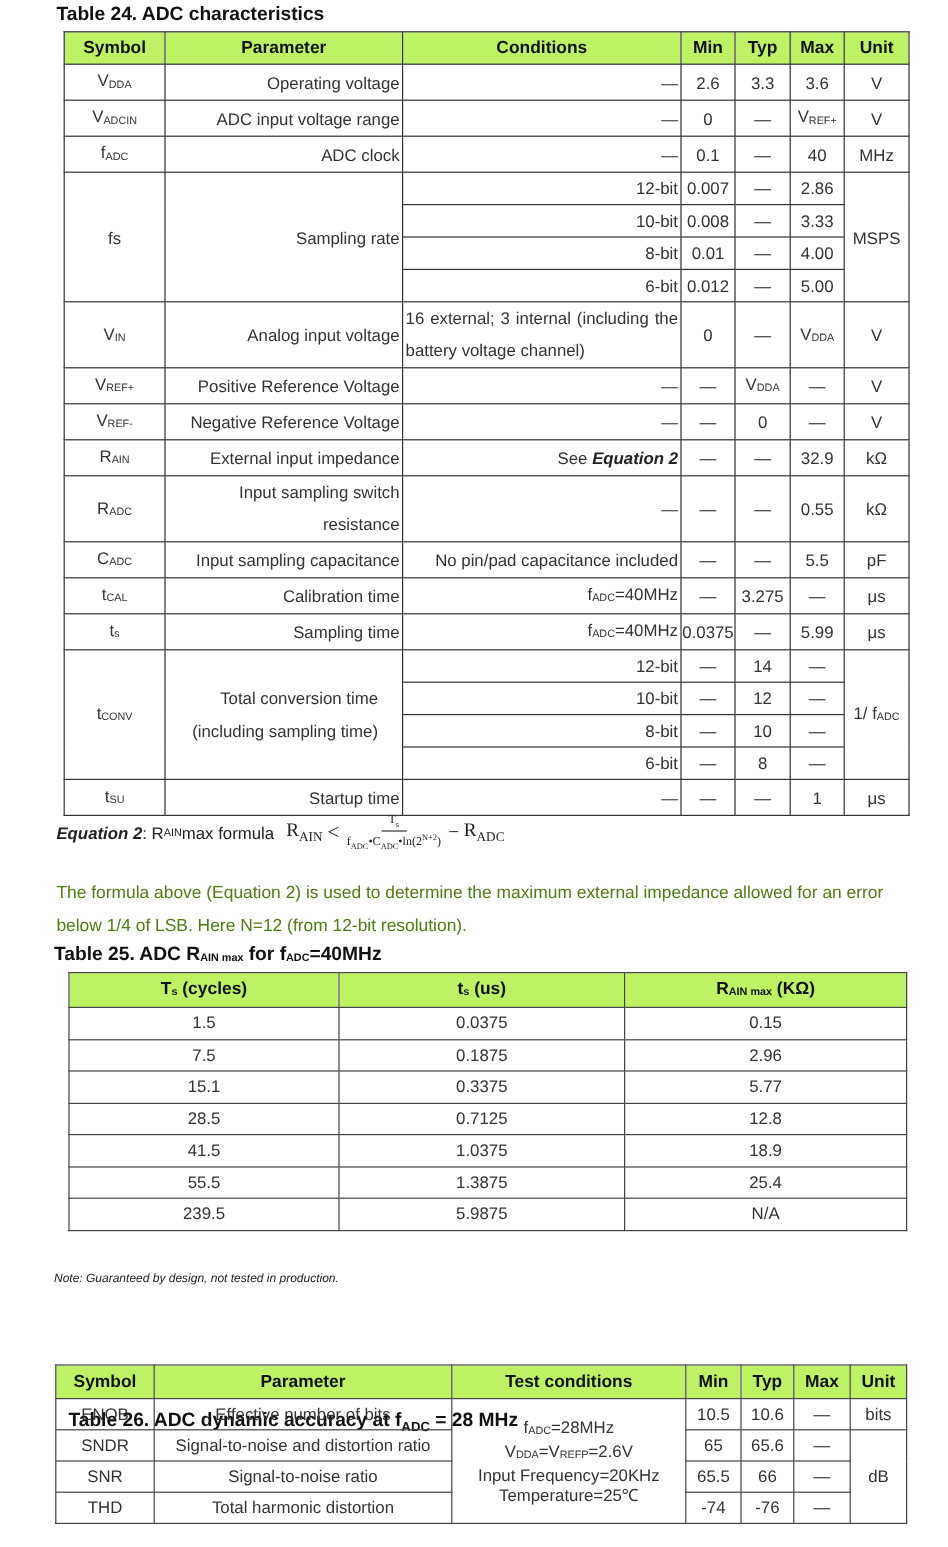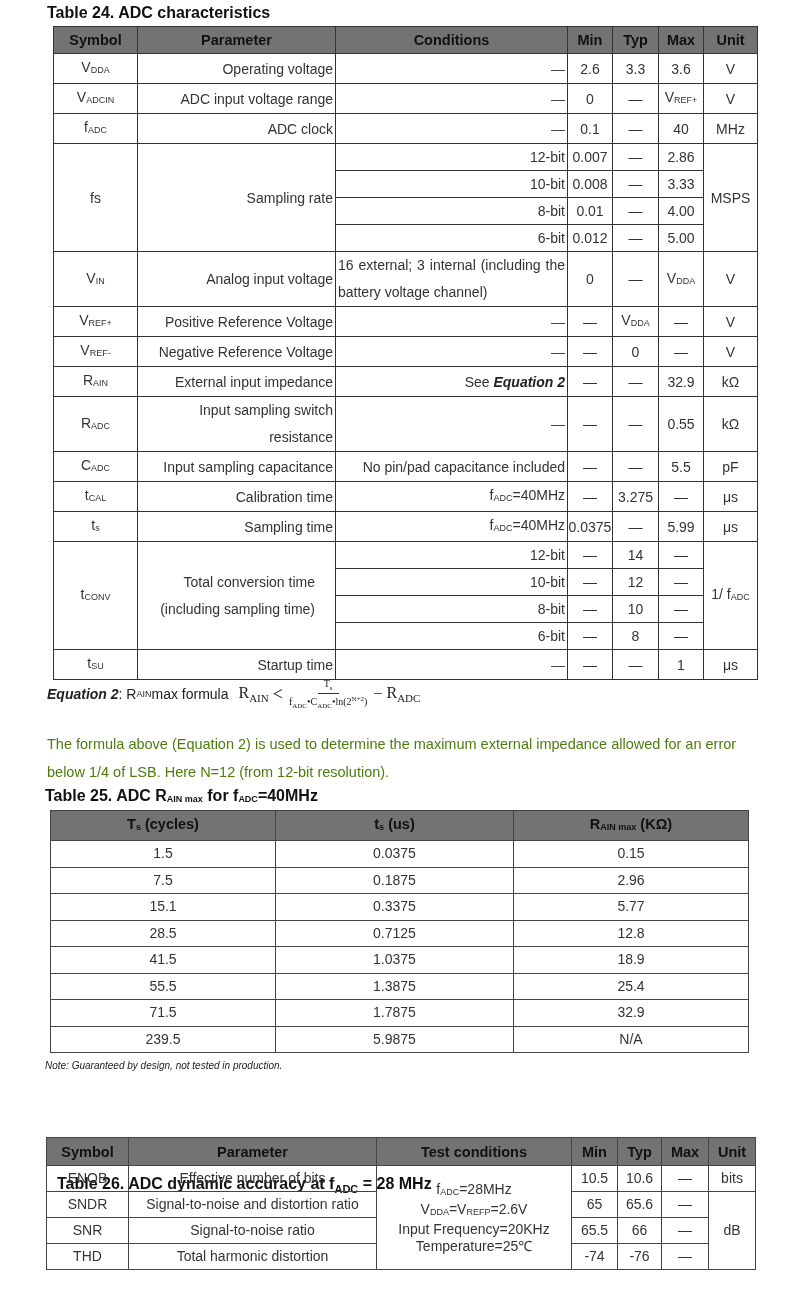--- a/index.html
+++ b/index.html
@@ -2,21 +2,21 @@
 <html><head>
 <meta charset="utf-8">
 <style>
   html, body { margin: 0; padding: 0; background: #ffffff; }
   body { width: 790px; height: 1289px; position: relative; overflow: hidden;
          font-family: "Liberation Sans", sans-serif; color: #1a1a1a; }
   .title { position: absolute; font-weight: bold; font-size: 16px; color: #111; }
   table { position: absolute; border-collapse: collapse; table-layout: fixed; }
   td, th { border: 1.5px solid #333; padding: 0 2px; font-size: 14px; color: #333;
            height: 26px; line-height: 26px; overflow: hidden; white-space: nowrap; }
-  th { background: #737373; font-weight: bold; color: #111; font-size: 14.5px; text-align: center; }
+  th { background: #bef264; font-weight: bold; color: #111; font-size: 14.5px; text-align: center; }
   .c { text-align: center; }
   .l { text-align: right; }
   .sub { font-size: 9px; vertical-align: -1px; }
   .wrap { white-space: normal; line-height: 27px; }
   .dash { color: #444; }
   .bi { font-weight: bold; font-style: italic; color: #222; }
   .eq { position: absolute; top: 678px; left: 47px; font-size: 14px; color: #222; display: flex; align-items: center; }
   .serif { font-family: "Liberation Serif", serif; }
   .frac { display: inline-flex; flex-direction: column; align-items: center; margin: 0 6px; }
   .frac .num { font-size: 10px; border-bottom: 1px solid #333; padding: 0 6px 1px; font-family: "Liberation Serif", serif; }
@@ -246,21 +246,21 @@
   <span class="serif" style="font-size:16px;">−</span>
   <span class="serif" style="margin-left:4px; font-size:16px;"><span>R</span><sub style="font-size:11px">ADC</sub></span>
 </div>
 
 <div class="para" style="top:722px;">The formula above (Equation 2) is used to determine the maximum external impedance allowed for an error below 1/4 of LSB. Here N=12 (from 12-bit resolution).</div>
 
 <div class="title" style="left:45px; top:787px;">
   <span>Table 25. ADC R</span><span class="sub">AIN max</span><span> for f</span><span class="sub">ADC</span><span>=40MHz</span>
 </div>
 
-<table id="t25" style="left:50px; top:810px; width:698px;padding-left:20px;">
+<table id="t25" style="left:57px; top:810px; width:698px;padding-left:20px;">
   <colgroup>
       <col style="width:225px">
       <col style="width:238px">
       <col style="width:235px">
     </colgroup>
   <tbody>
       <tr>
     <th><span>T</span><span class="sub">s</span><span> (cycles)</span></th>
     <th><span>t</span><span class="sub">s</span><span> (us)</span></th>
     <th><span>R</span><span class="sub">AIN max</span><span> (KΩ)</span></th>
@@ -289,25 +289,20 @@
       </tr>
       <tr>
         <td class="c">41.5</td>
         <td class="c">1.0375</td>
         <td class="c">18.9</td>
       </tr>
       <tr>
         <td class="c">55.5</td>
         <td class="c">1.3875</td>
         <td class="c">25.4</td>
-      </tr>
-      <tr>
-        <td class="c">71.5</td>
-        <td class="c">1.7875</td>
-        <td class="c">32.9</td>
       </tr>
       <tr>
         <td class="c">239.5</td>
         <td class="c">5.9875</td>
         <td class="c">N/A</td>
       </tr>
     </tbody>
 </table>
 
 <div class="note">Note: Guaranteed by design, not tested in production.</div>

